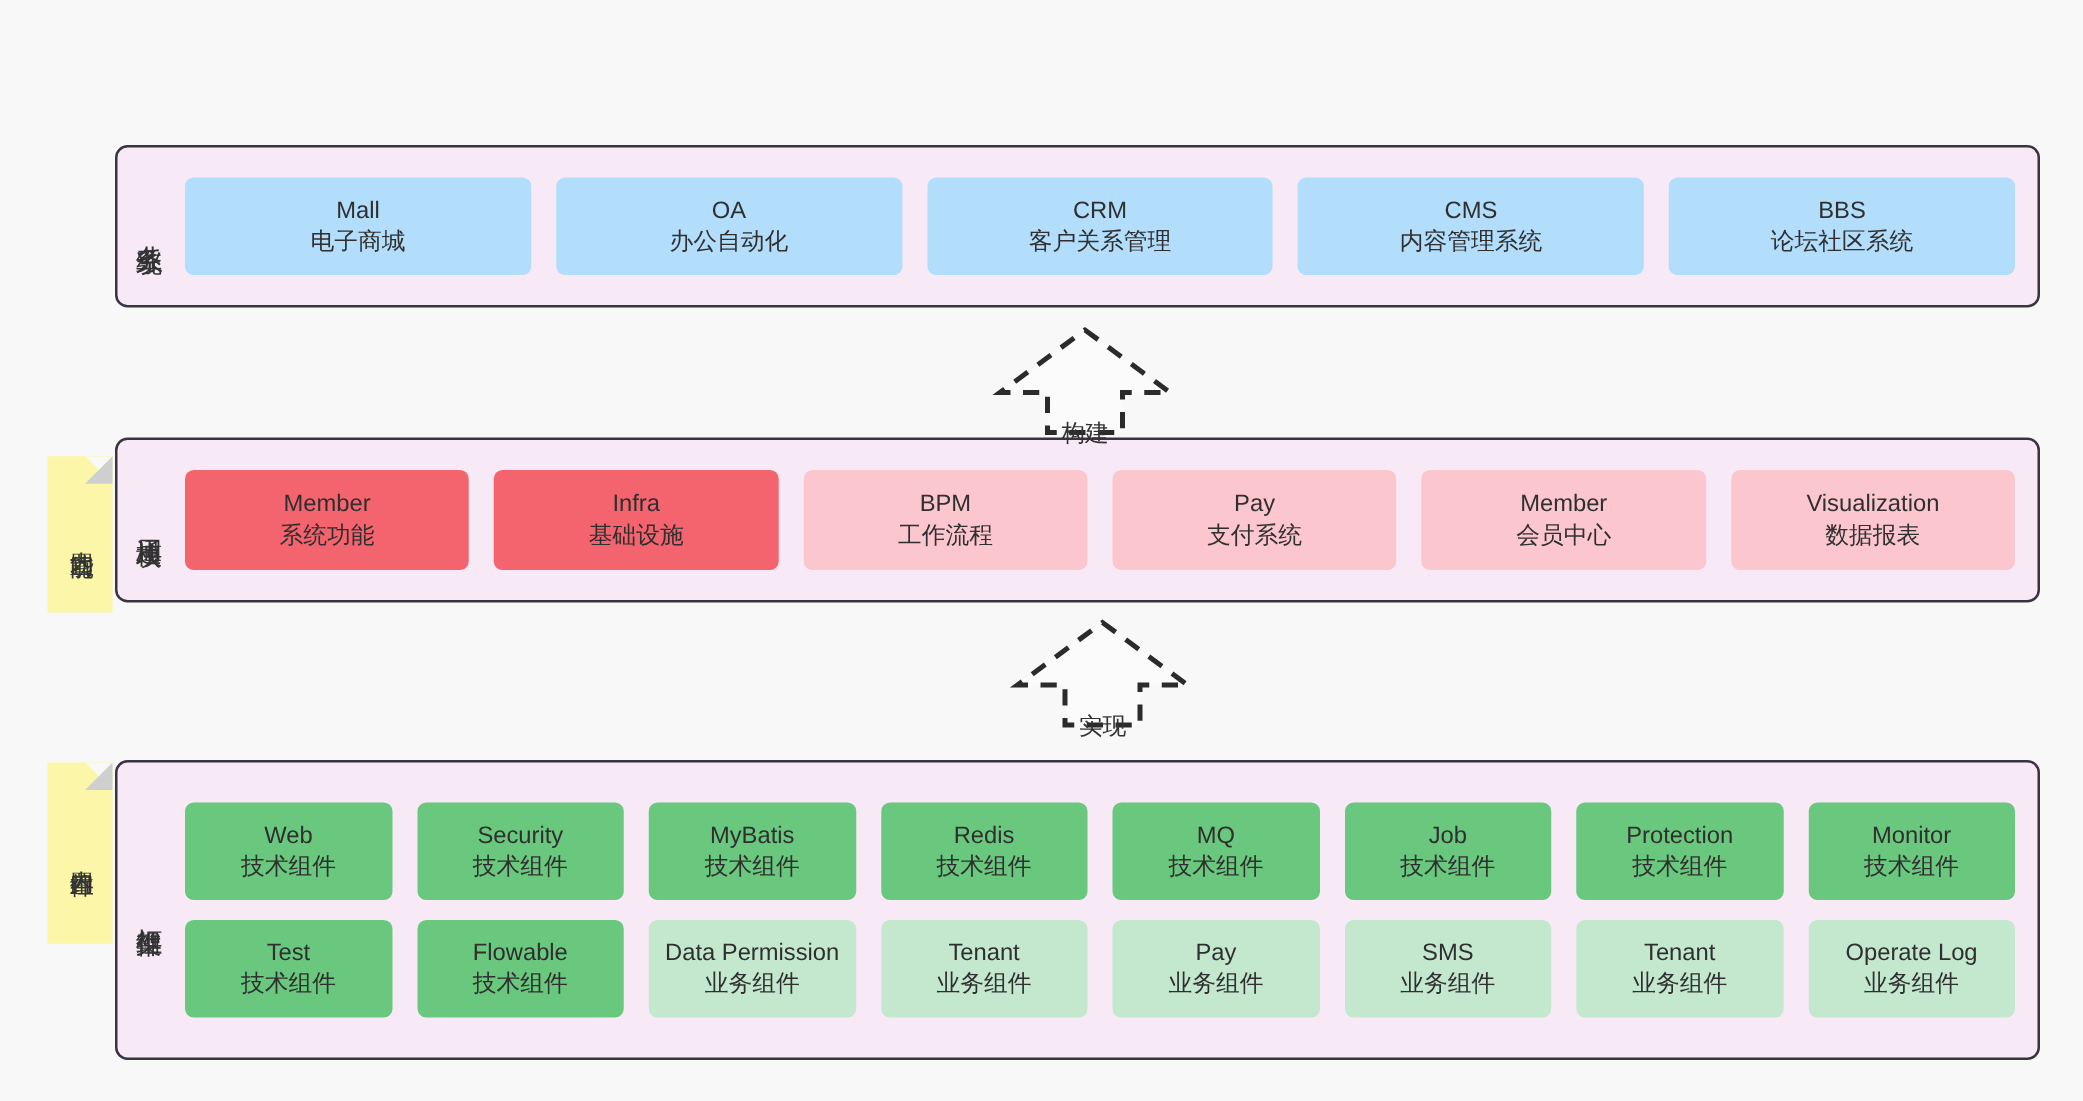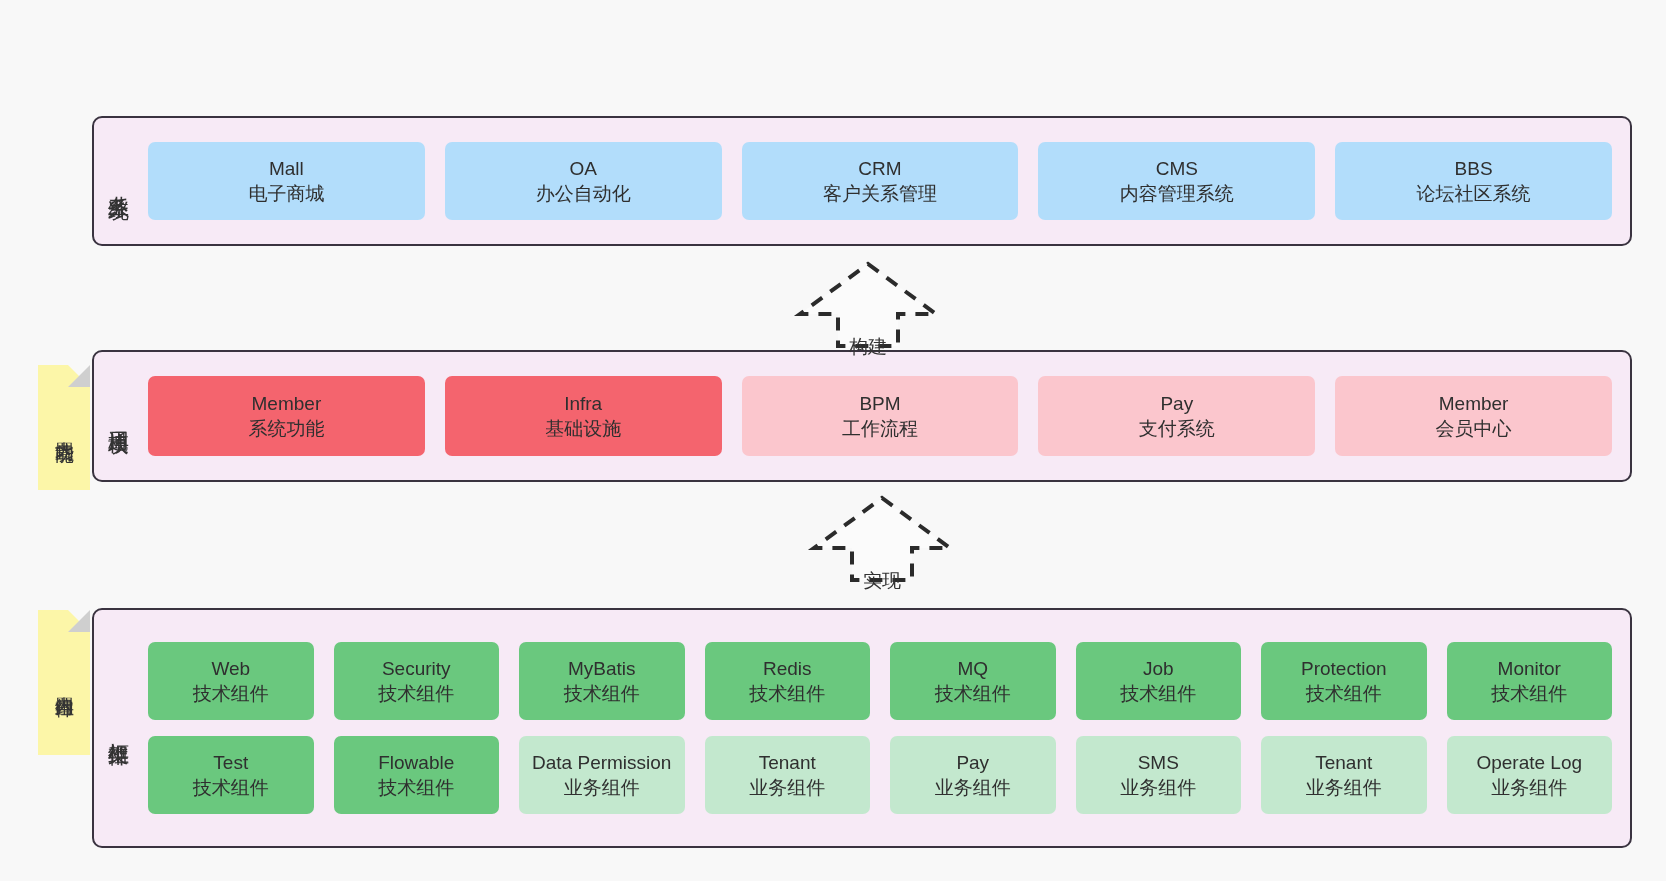--- a/index.html
+++ b/index.html
@@ -208,20 +208,24 @@
           <span class="t2">工作流程</span>
         </div>
         <div class="card card-pink">
           <span class="t1">Pay</span>
           <span class="t2">支付系统</span>
         </div>
         <div class="card card-pink">
           <span class="t1">Member</span>
           <span class="t2">会员中心</span>
         </div>
+        <div class="card card-pink">
+          <span class="t1">Visualization</span>
+          <span class="t2">数据报表</span>
+        </div>
       </div>
     </div>
   </div>
 
   <div class="arrow-wrap" style="left:802px; top:492px;">
     <svg viewBox="0 0 160 92" preserveAspectRatio="none">
       <path d="M80 6 L148 56 L110 56 L110 88 L50 88 L50 56 L12 56 Z" fill="#fbfbfb" stroke="#2b2b2b" stroke-width="4" stroke-dasharray="13 10" stroke-linejoin="miter"></path>
     </svg>
     <div class="arrow-label">实现</div>
   </div>

